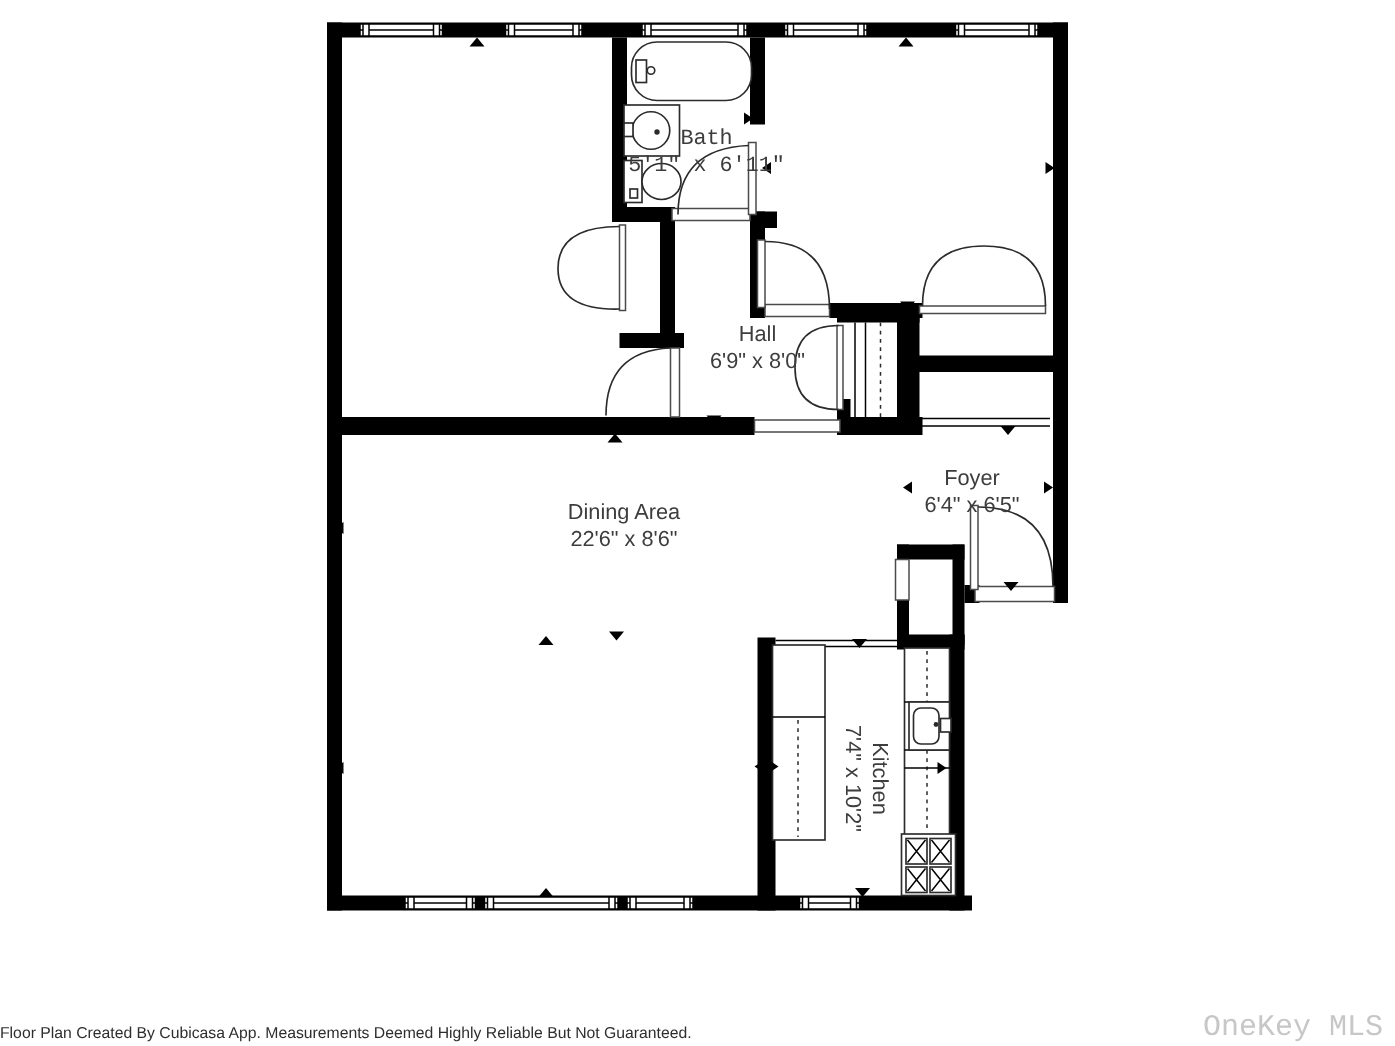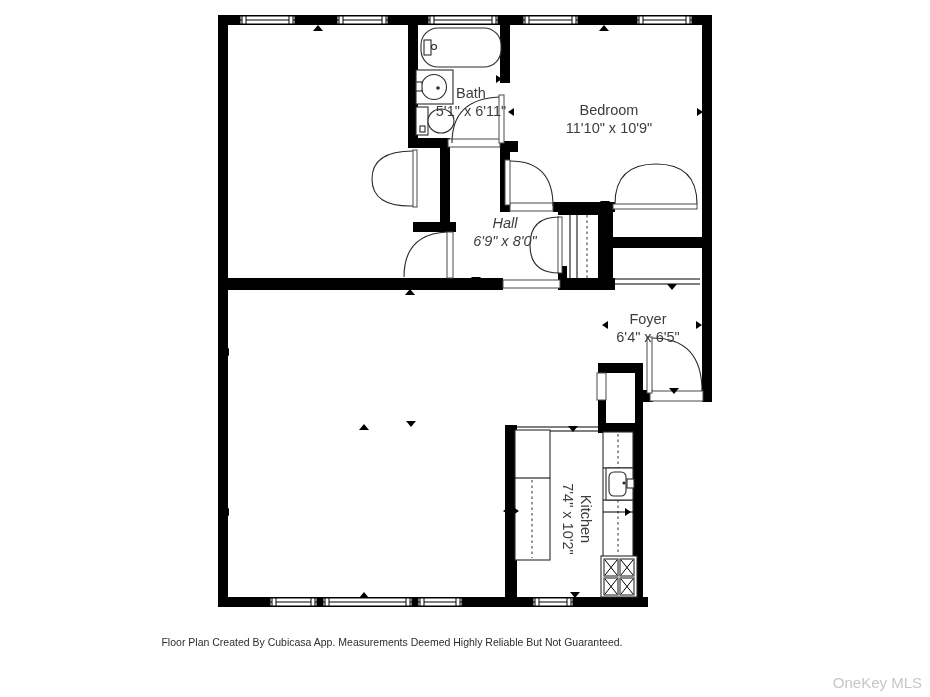--- a/index.html
+++ b/index.html
@@ -3,23 +3,23 @@
 <meta charset="utf-8">
 <style>
   html,body{margin:0;padding:0;background:#ffffff;}
   #stage{position:relative;width:930px;height:697px;background:#ffffff;overflow:hidden;
          font-family:"Liberation Sans", sans-serif;}
   #plan-svg{position:absolute;left:0;top:0;}
   .room-label{position:absolute;transform:translateX(-50%);text-align:center;
               color:#3d3d3d;font-size:14.5px;line-height:18px;white-space:nowrap;}
   .room-label .dims{font-size:14.5px;}
   .room-label.rotated{transform:translate(-50%,-50%) rotate(90deg);}
-  .footer-note{position:absolute;left:0;top:636px;width:784px;text-align:center;
+  .footer-note{position:absolute;left:0;top:683px;width:784px;text-align:left;
                color:#2e2e2e;font-size:10.5px;}
-  .watermark{position:absolute;right:8px;top:674px;color:#c7c7c7;font-size:15px;}
+  .watermark{position:absolute;right:8px;top:674px;color:#c7c7c7;font-size:20px;font-family:Liberation Mono, monospace;}
   svg .wall{fill:#000000;}
   svg .thin{stroke:#000000;stroke-width:1;fill:none;}
   svg .sill{fill:#ffffff;stroke:#4a4a4a;stroke-width:1;}
   svg .arc{stroke:#2b2b2b;stroke-width:1.1;fill:none;}
   svg .fix{stroke:#2b2b2b;stroke-width:1.1;fill:#ffffff;}
   svg .dash{stroke:#2b2b2b;stroke-width:1;stroke-dasharray:2.5 3;fill:none;}
   svg .mark{fill:#000000;}
   svg .win{fill:#ffffff;stroke:#000000;stroke-width:1;}
 </style>
 </head>
@@ -250,40 +250,40 @@
       <polygon class="mark" points="625,508 625,516 631,512"></polygon>
       <polygon class="mark" points="570,592 580,592 575,598"></polygon>
       <polygon class="mark" points="608,321 608,329 602,325"></polygon>
       <polygon class="mark" points="696,321 696,329 702,325"></polygon>
       <polygon class="mark" points="667,284 677,284 672,290"></polygon>
       <polygon class="mark" points="669,388 679,388 674,394"></polygon>
     </g>
   </svg>
 
 
-  <div class="room-label" style="left:471px;top:84px;">
+  <div class="room-label" style="left:471px;top:84px;font-family:Liberation Mono, monospace;">
     <div>Bath</div>
     <div class="dims">5'1" x 6'11"</div>
   </div>
 
-  <div class="room-label" style="left:609px;top:101px;">
-    <div>Bedroom</div>
-    <div class="dims">11'10" x 10'9"</div>
-  </div>
-
-  <div class="room-label" style="left:505px;top:214px;font-style:italic;">
+
+  <div class="room-label" style="left:505px;top:214px;">
     <div>Hall</div>
     <div class="dims">6'9" x 8'0"</div>
   </div>
 
   <div class="room-label" style="left:648px;top:310px;">
     <div>Foyer</div>
     <div class="dims">6'4" x 6'5"</div>
   </div>
 
+  <div class="room-label" style="left:416px;top:333px;">
+    <div>Dining Area</div>
+    <div class="dims">22'6" x 8'6"</div>
+  </div>
 
 
   <div class="room-label rotated" style="left:577px;top:519px;">
     <div>Kitchen</div>
     <div class="dims">7'4" x 10'2"</div>
   </div>
 
   <div class="footer-note">Floor Plan Created By Cubicasa App. Measurements Deemed Highly Reliable But Not Guaranteed.</div>
   <div class="watermark">OneKey MLS</div>
 

